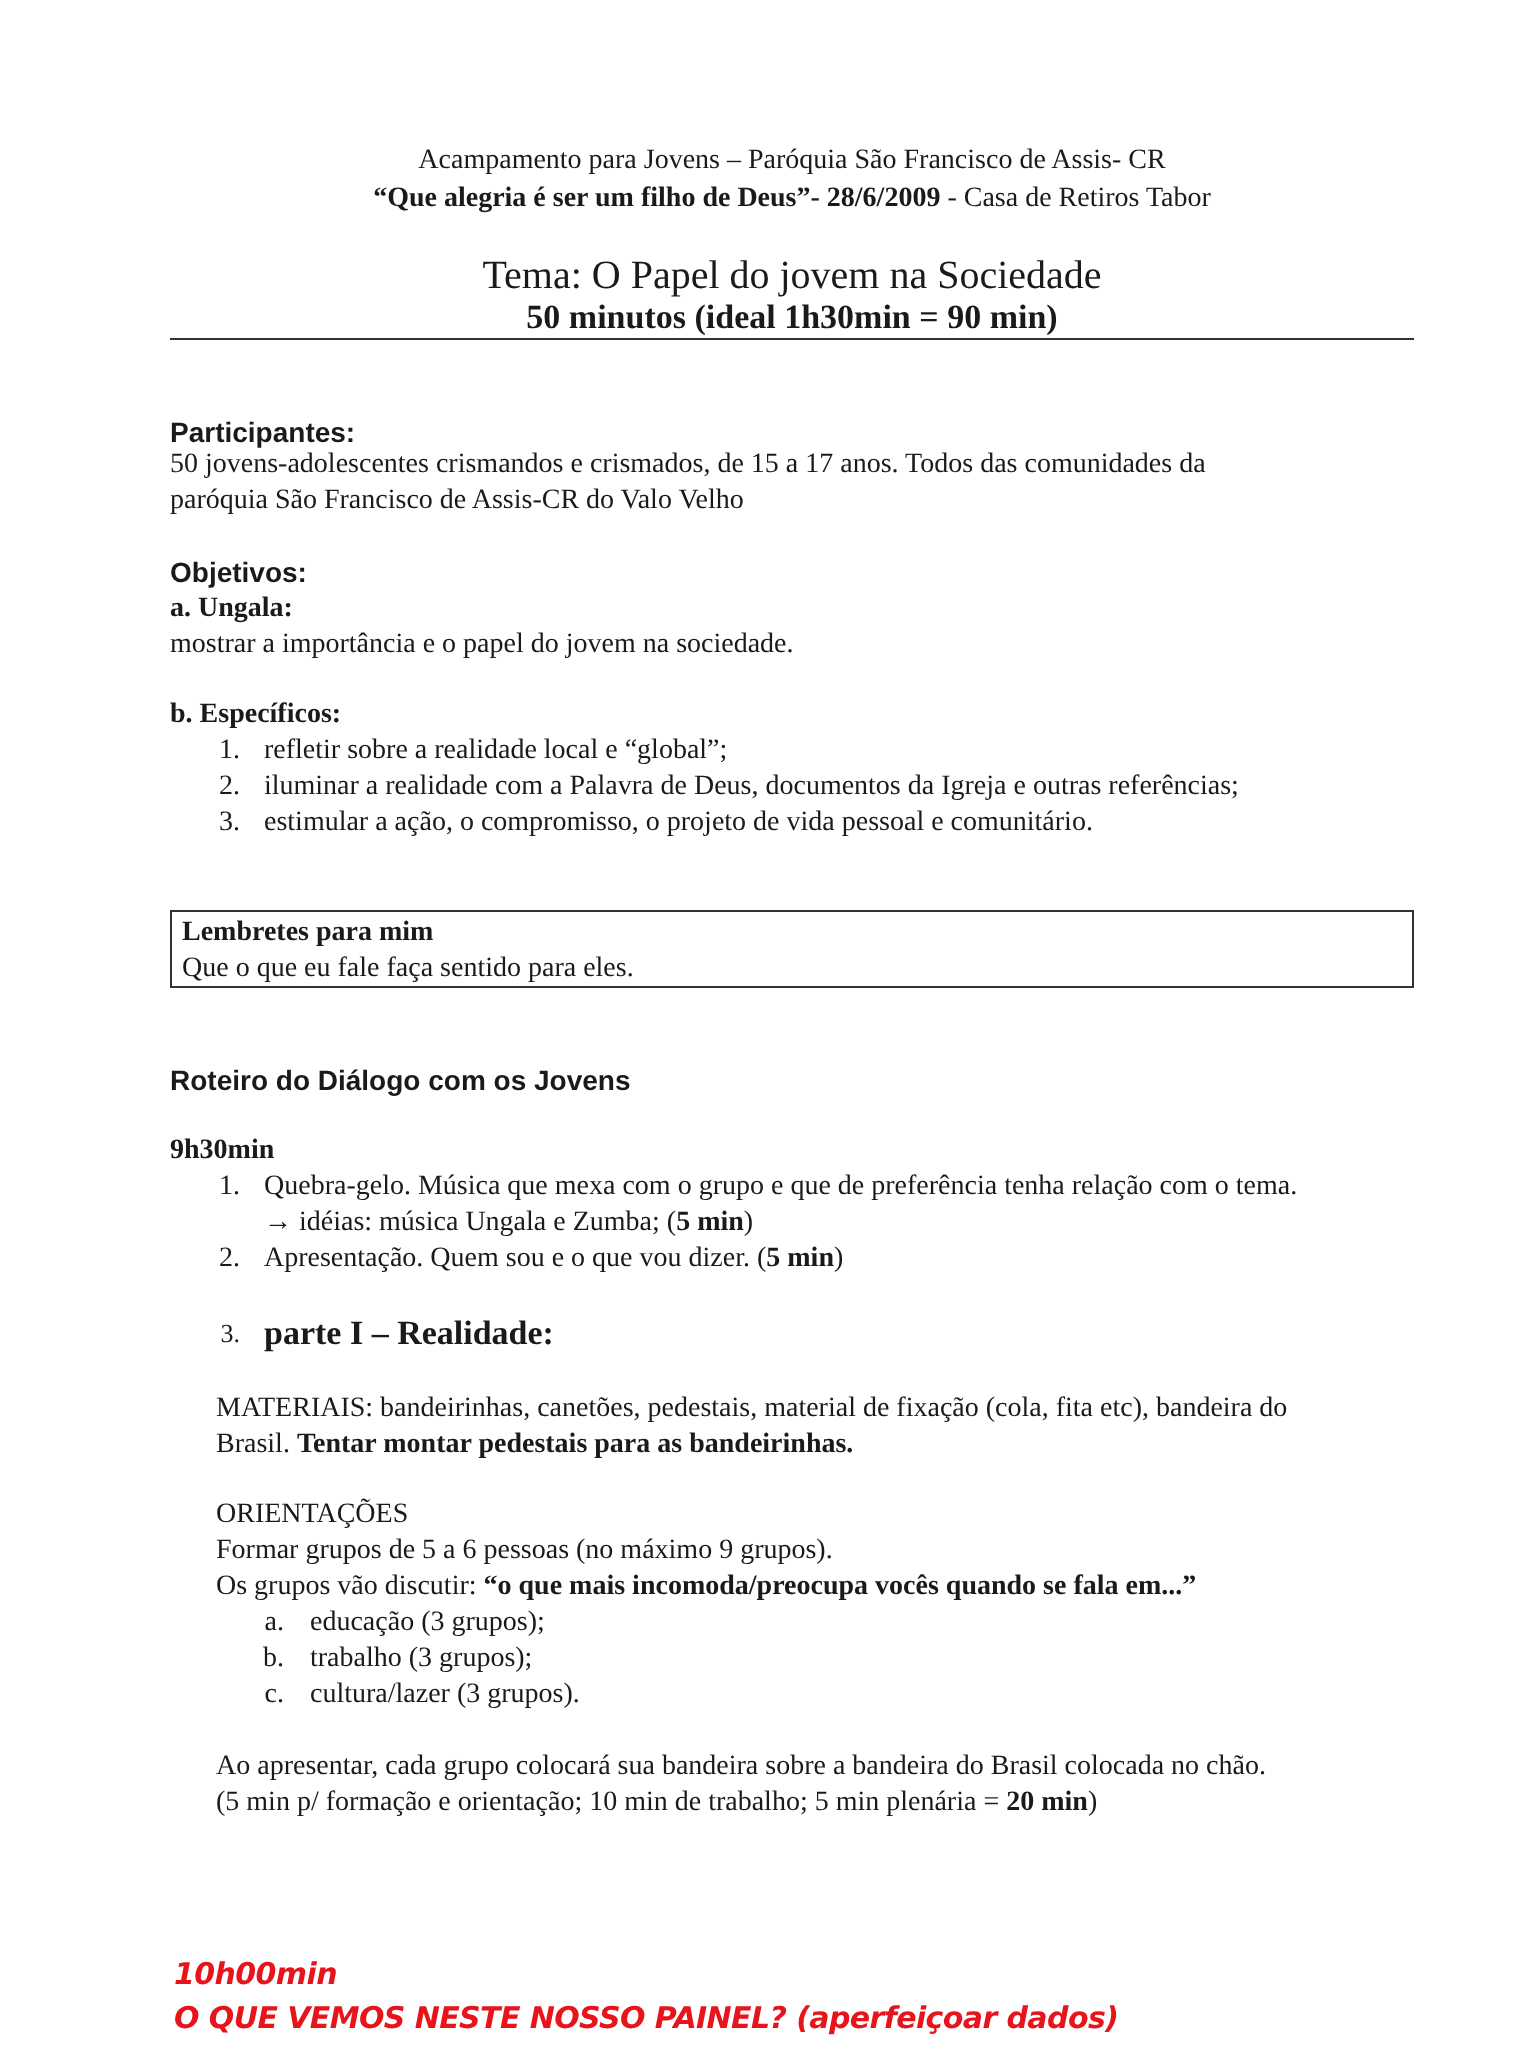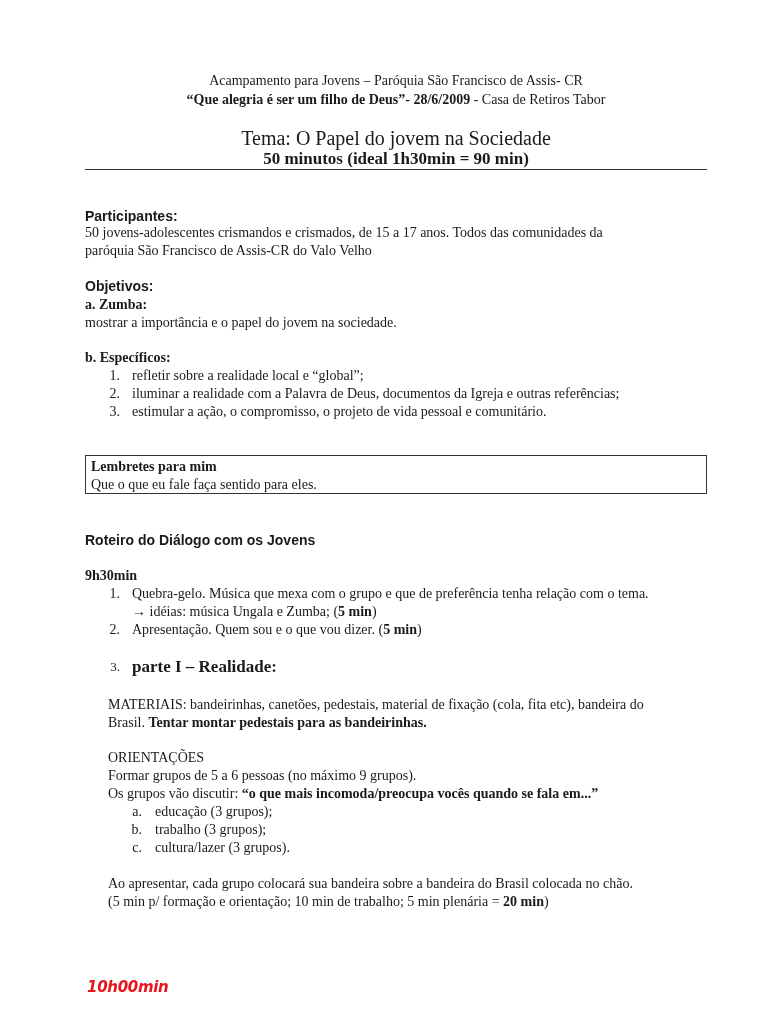--- a/index.html
+++ b/index.html
@@ -35,21 +35,21 @@
   <div class="abs serif center hdr2"><b>“Que alegria é ser um filho de Deus”- 28/6/2009</b><span> - Casa de Retiros Tabor</span></div>
   <div class="abs serif center tema1">Tema: O Papel do jovem na Sociedade</div>
   <div class="abs serif center tema2">50 minutos (ideal 1h30min = 90 min)</div>
   <div class="hrule"></div>
 
   <div class="abs sans-h" style="left:73px; top:207px;">Participantes:</div>
   <div class="abs serif" style="left:73px; top:224px;">50 jovens-adolescentes crismandos e crismados, de 15 a 17 anos. Todos das comunidades da</div>
   <div class="abs serif" style="left:73px; top:242px;font-family:Liberation Serif, serif;">paróquia São Francisco de Assis-CR do Valo Velho</div>
 
   <div class="abs sans-h" style="left:73px; top:277px;">Objetivos:</div>
-  <div class="abs serif b" style="left:73px; top:296px;">a. Zumba:</div>
+  <div class="abs serif b" style="left:73px; top:296px;">a. Ungala:</div>
   <div class="abs serif" style="left:73px; top:314px;">mostrar a importância e o papel do jovem na sociedade.</div>
 
   <div class="abs serif b" style="left:73px; top:349px;">b. Específicos:</div>
 
   <div>
     <div class="abs serif" style="left:0; top:367px;">
       <span class="num" style="left:92px;">1.</span>
       <span class="abs" style="left:120px;">refletir sobre a realidade local e “global”;</span>
     </div>
     <div class="abs serif" style="left:0; top:385px;">
@@ -105,14 +105,15 @@
     <div class="abs serif" style="left:0; top:839px;">
       <span class="num" style="left:114px;">c.</span>
       <span class="abs" style="left:143px;">cultura/lazer (3 grupos).</span>
     </div>
   </div>
 
   <div class="abs serif" style="left:96px; top:875px;">Ao apresentar, cada grupo colocará sua bandeira sobre a bandeira do Brasil colocada no chão.</div>
   <div class="abs serif" style="left:96px; top:893px;"><span> (5 min p/ formação e orientação; 10 min de trabalho; 5 min plenária = </span><b>20 min</b><span>)</span></div>
 
   <div class="abs red" style="left: 75px; top: 977px; color: rgb(232, 20, 28);">10h00min</div>
+  <div class="abs red" style="left: 75px; top: 999px; color: rgb(232, 20, 28);">O QUE VEMOS NESTE NOSSO PAINEL? (aperfeiçoar dados)</div>
 
 </div>
 
 </body></html>

